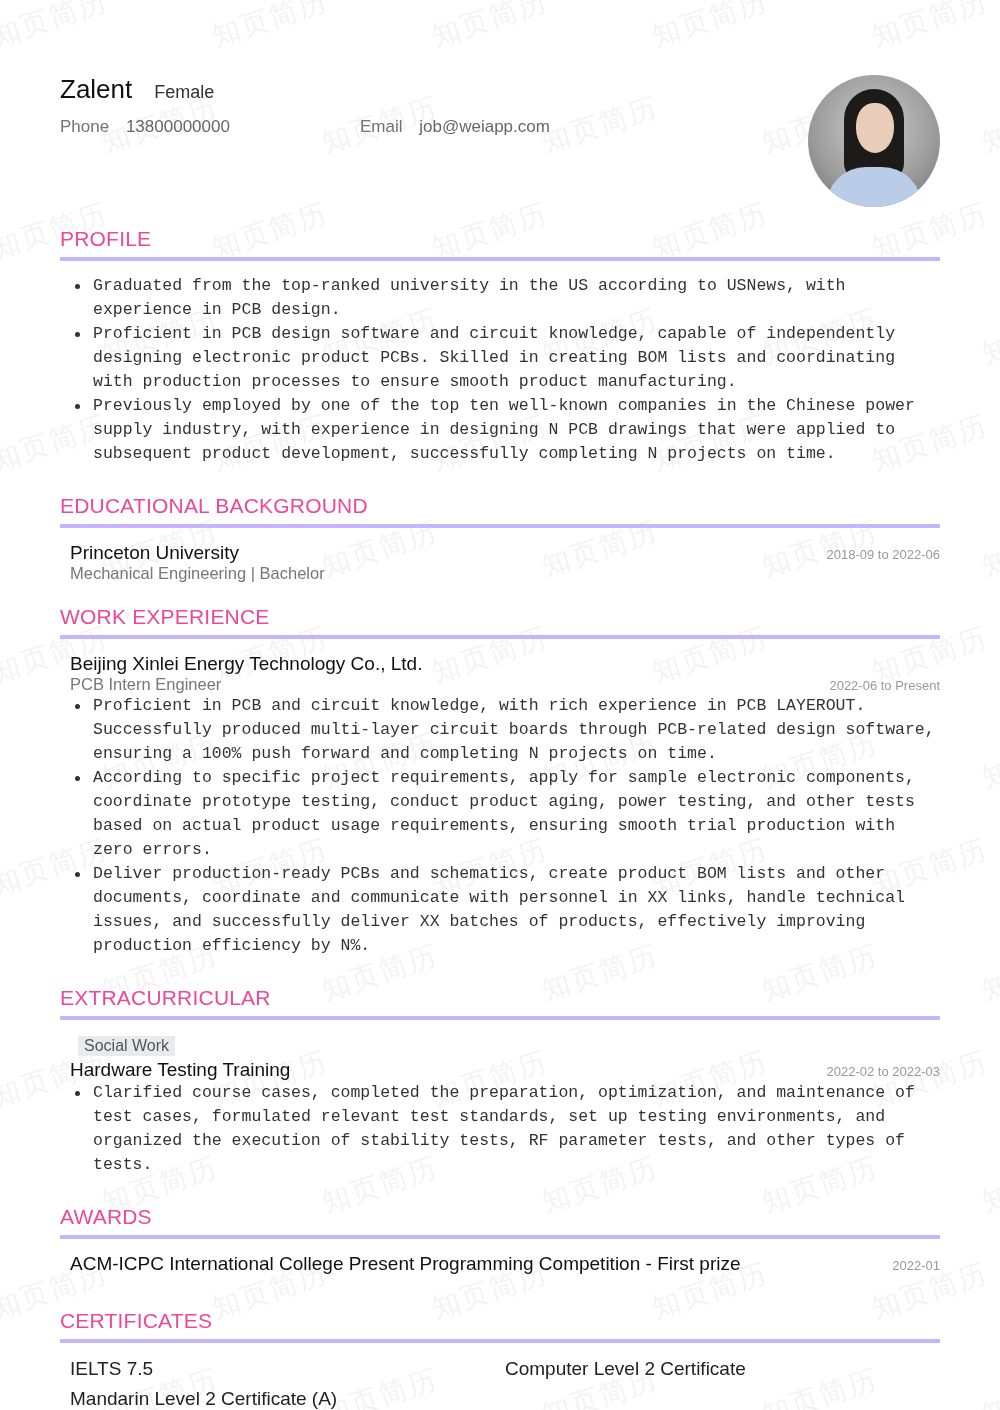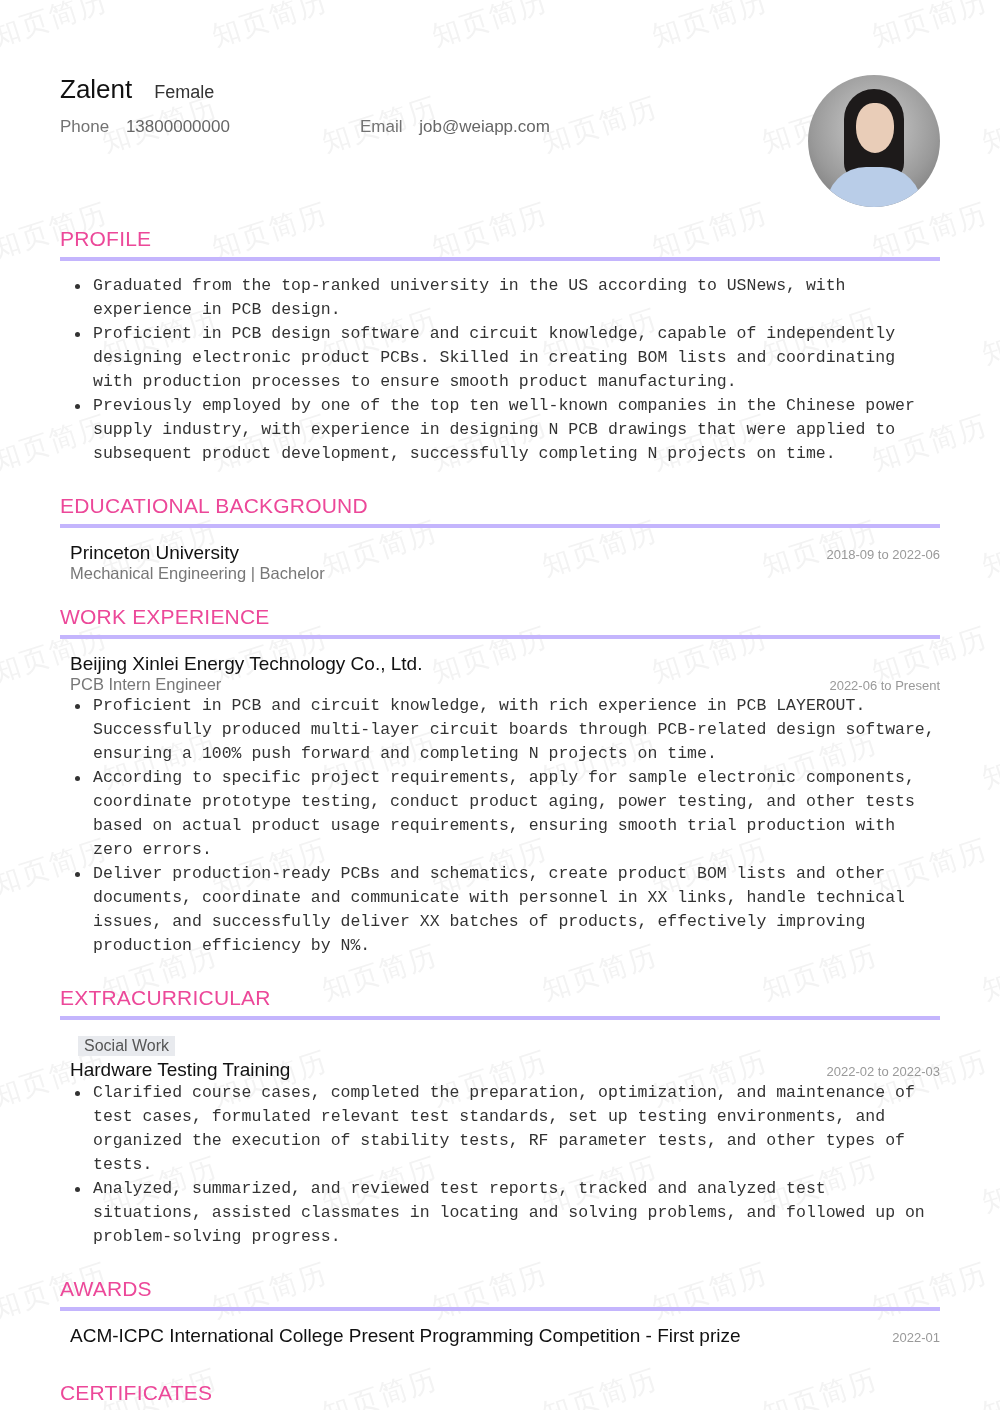--- a/index.html
+++ b/index.html
@@ -185,21 +185,20 @@
   <div class="section" style="margin-top:28px;">
     <div class="section-title">EXTRACURRICULAR</div>
     <div class="section-body" style="padding-top:16px;">
       <span class="tag">Social Work</span>
       <div class="entry-head">
         <span class="entry-title">Hardware Testing Training</span>
         <span class="date">2022-02 to 2022-03</span>
       </div>
       <ul class="bullets">
         <li>Clarified course cases, completed the preparation, optimization, and maintenance of test cases, formulated relevant test standards, set up testing environments, and organized the execution of stability tests, RF parameter tests, and other types of tests.</li>
-        <li>Analyzed, summarized, and reviewed test reports, tracked and analyzed test situations, assisted classmates in locating and solving problems, and followed up on problem-solving progress.</li>
       </ul>
     </div>
   </div>
 
   <div class="section" style="margin-top:28px;">
     <div class="section-title">AWARDS</div>
     <div class="section-body">
       <div class="entry-head">
         <span class="entry-title">ACM-ICPC International College Present Programming Competition - First prize</span>
         <span class="date">2022-01</span>

